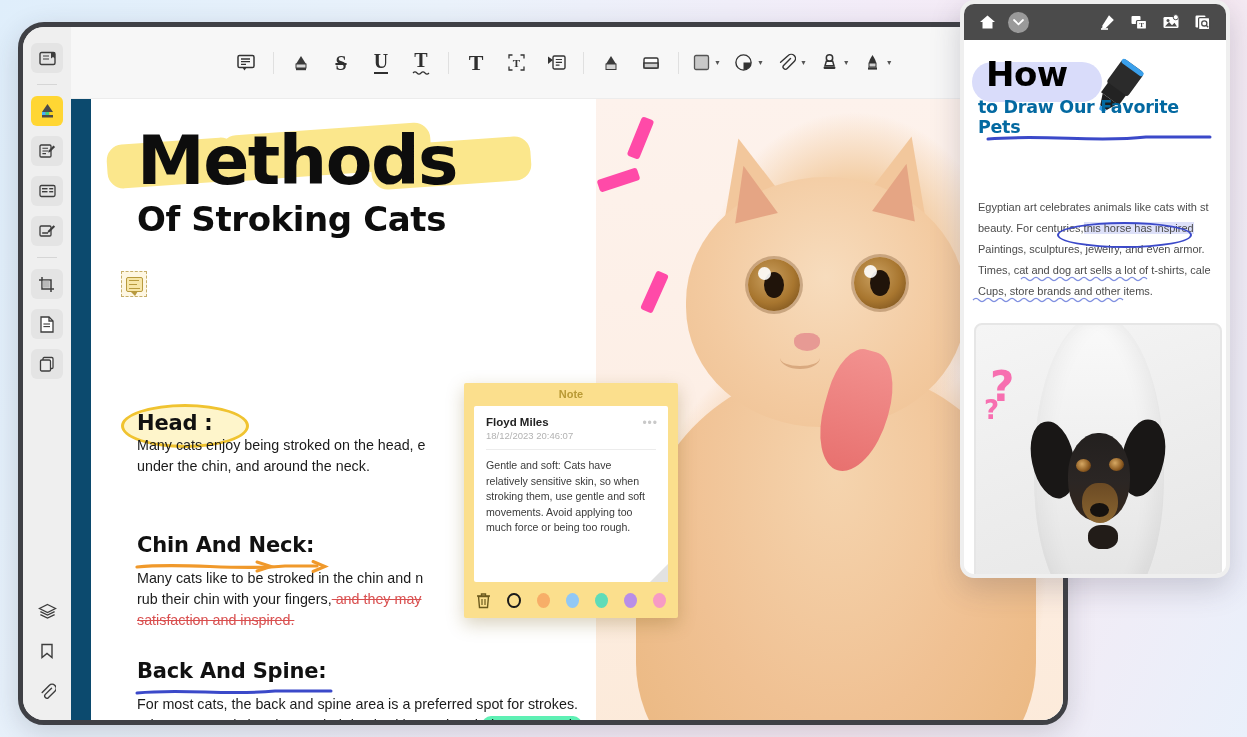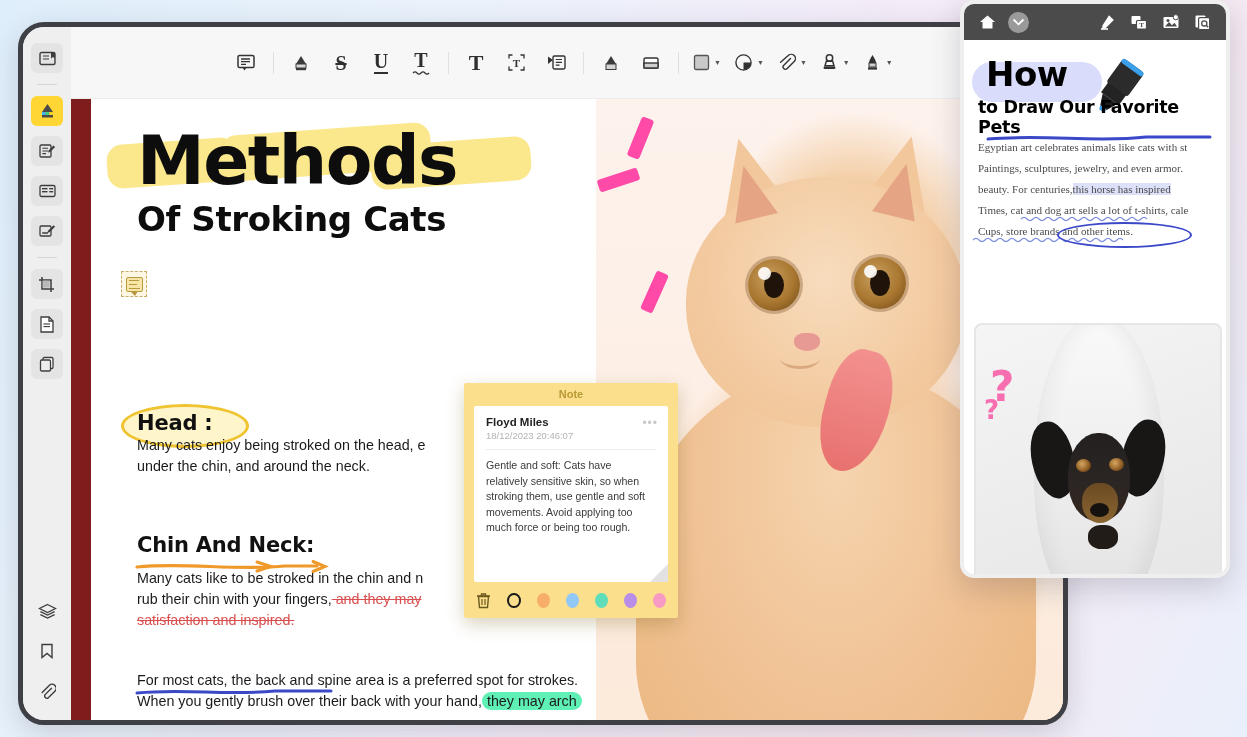--- a/index.html
+++ b/index.html
@@ -54,21 +54,21 @@
     color: #2f2f2f; margin: 0 4px; padding: 0 3px;
   }
   .tb-btn.withcaret { padding-right: 2px; }
   .tb-caret { font-size: 7px; margin-left: 4px; color: #555; }
   .tb-sep { width: 1px; height: 22px; background: #e0e0e0; margin: 0 7px; }
   .tb-glyph { font-family: "Liberation Serif", serif; font-size: 20px; font-weight: 700; line-height: 1; }
 
   
   #page-area {
     position: absolute; left: 48px; top: 72px; right: 0; bottom: 0;
-    background: #7f1d1d; overflow: hidden;
+    background: #0c4a6e; overflow: hidden;
   }
   #page {
     position: absolute; left: 20px; top: 0; width: 1000px; height: 660px;
     background: #fff; overflow: hidden;
   }
 
   
   #cat-panel {
     position: absolute; left: 505px; top: 0; width: 495px; height: 660px;
     overflow: hidden;
@@ -223,21 +223,21 @@
   }
   .sw-btn { color: #fff; display: flex; align-items: center; justify-content: center; width: 22px; height: 22px; }
   #sw-chevron { width: 21px; height: 21px; border-radius: 50%; background: #9a9a9a; display: flex; align-items: center; justify-content: center; color:#fff; }
   .sw-spacer { flex: 1; }
   #side-page { position: relative; height: 626px; background: #fff; padding: 14px 14px 0; overflow: hidden; }
   #sw-how-bg {
     position: absolute; left: 8px; top: 22px; width: 130px; height: 40px;
     background: #d9dcfa; border-radius: 20px;
   }
   #sw-how { position: relative; font-size: 34px; font-weight: 800; color: #000; letter-spacing: -.5px; font-family: "DejaVu Sans", sans-serif; margin-left: 8px; }
-  #sw-sub { position: relative; font-size: 17.5px; font-weight: 800; color: #000000; letter-spacing: -.3px; font-family: "DejaVu Sans", sans-serif; margin-top: 3px; }
+  #sw-sub { position: relative; font-size: 17.5px; font-weight: 800; color: #0369a1; letter-spacing: -.3px; font-family: "DejaVu Sans", sans-serif; margin-top: 3px; }
   .sw-line { font-size: 11px; line-height: 21px; color: #4b4b4b; white-space: nowrap; }
   #sw-circle-annot {
     position: absolute; left: 93px; top: 182px; width: 135px; height: 26px;
     border: 2.2px solid #3b49c9; border-radius: 50%;
   }
   .sw-hl-blue { background: #dde0f9; }
   #sw-photo {
     position: absolute; left: 10px; top: 283px; width: 248px; height: 275px;
     border: 2px solid #e6e6e6; border-radius: 8px; overflow: hidden;
     background: linear-gradient(160deg,#f5f5f5 0%, #ededed 50%, #e6e6e6 100%);
@@ -508,20 +508,21 @@
             <span class="strike">satisfaction and inspired.</span>
           </div>
         </div>
         <svg id="arrow-underline" width="195" height="16" viewBox="0 0 195 16">
           <path d="M2 8 C50 3, 100 12, 150 7 L182 7" fill="none" stroke="#f0992b" stroke-width="3.2" stroke-linecap="round"></path>
           <path d="M122 3 L136 7.5 L122 12" fill="none" stroke="#f0992b" stroke-width="3" stroke-linecap="round"></path>
           <path d="M178 2.5 L190 7.5 L178 12.5" fill="none" stroke="#f0992b" stroke-width="3" stroke-linecap="round"></path>
         </svg>
 
         <div class="sec" style="top:560px;">
+          <div class="sec-head">Back And Spine:</div>
           <div class="sec-p" style="margin-top:11px">
             For most cats, the back and spine area is a preferred spot for strokes.<br>
             When you gently brush over their back with your hand,<span class="hl-green">they may arch</span><br>
             
           </div>
         </div>
         <svg id="spine-underline" width="200" height="12" viewBox="0 0 200 12">
           <path d="M2 7 C50 2, 90 10, 140 5 L196 5" fill="none" stroke="#3b49c9" stroke-width="3" stroke-linecap="round"></path>
         </svg>
 
@@ -651,24 +652,24 @@
         <path d="M31 54 h8 l-1.5 4 h-5 z" fill="#3aa0ec"></path>
       </g>
     </svg>
 
     <div id="sw-sub">to Draw Our Favorite Pets</div>
 
     <svg style="position:absolute;left:22px;top:92px;" width="228" height="12" viewBox="0 0 228 12">
       <path d="M2 7 C60 2, 110 11, 160 5 L224 5" fill="none" stroke="#3b49c9" stroke-width="3" stroke-linecap="round"></path>
     </svg>
 
-    <div style="font-family:Liberation Serif, serif;">
+    <div style="margin-top:60px;">
       <div class="sw-line">Egyptian art celebrates animals like cats with st</div>
+      <div class="sw-line">beauty. For centuries,<span class="sw-hl-blue">this horse has inspired</span></div>
       <div class="sw-line">Paintings, sculptures, jewelry, and even armor.</div>
-      <div class="sw-line">beauty. For centuries,<span class="sw-hl-blue">this horse has inspired</span></div>
       <div class="sw-line" style="position:relative">
         Times, cat and dog art sells a lot of t-shirts, cale
         <svg style="position:absolute;left:42px;top:15px;" width="130" height="7" viewBox="0 0 130 7">
             <path d="M1 4 q3-3.2 6 0t6 0 6 0 6 0 6 0 6 0 6 0 6 0 6 0 6 0 6 0 6 0 6 0 6 0 6 0 6 0 6 0 6 0 6 0 6 0 6 0" fill="none" stroke="#7f8fe0" stroke-width="1.2"></path>
           </svg>
       </div>
       <div class="sw-line" style="position:relative">
         Cups, store brands and other items.
         <svg style="position:absolute;left:-6px;top:15px;" width="158" height="7" viewBox="0 0 158 7">
             <path d="M1 4 q3-3.2 6 0t6 0 6 0 6 0 6 0 6 0 6 0 6 0 6 0 6 0 6 0 6 0 6 0 6 0 6 0 6 0 6 0 6 0 6 0 6 0 6 0 6 0 6 0 6 0 6 0" fill="none" stroke="#7f8fe0" stroke-width="1.2"></path>

